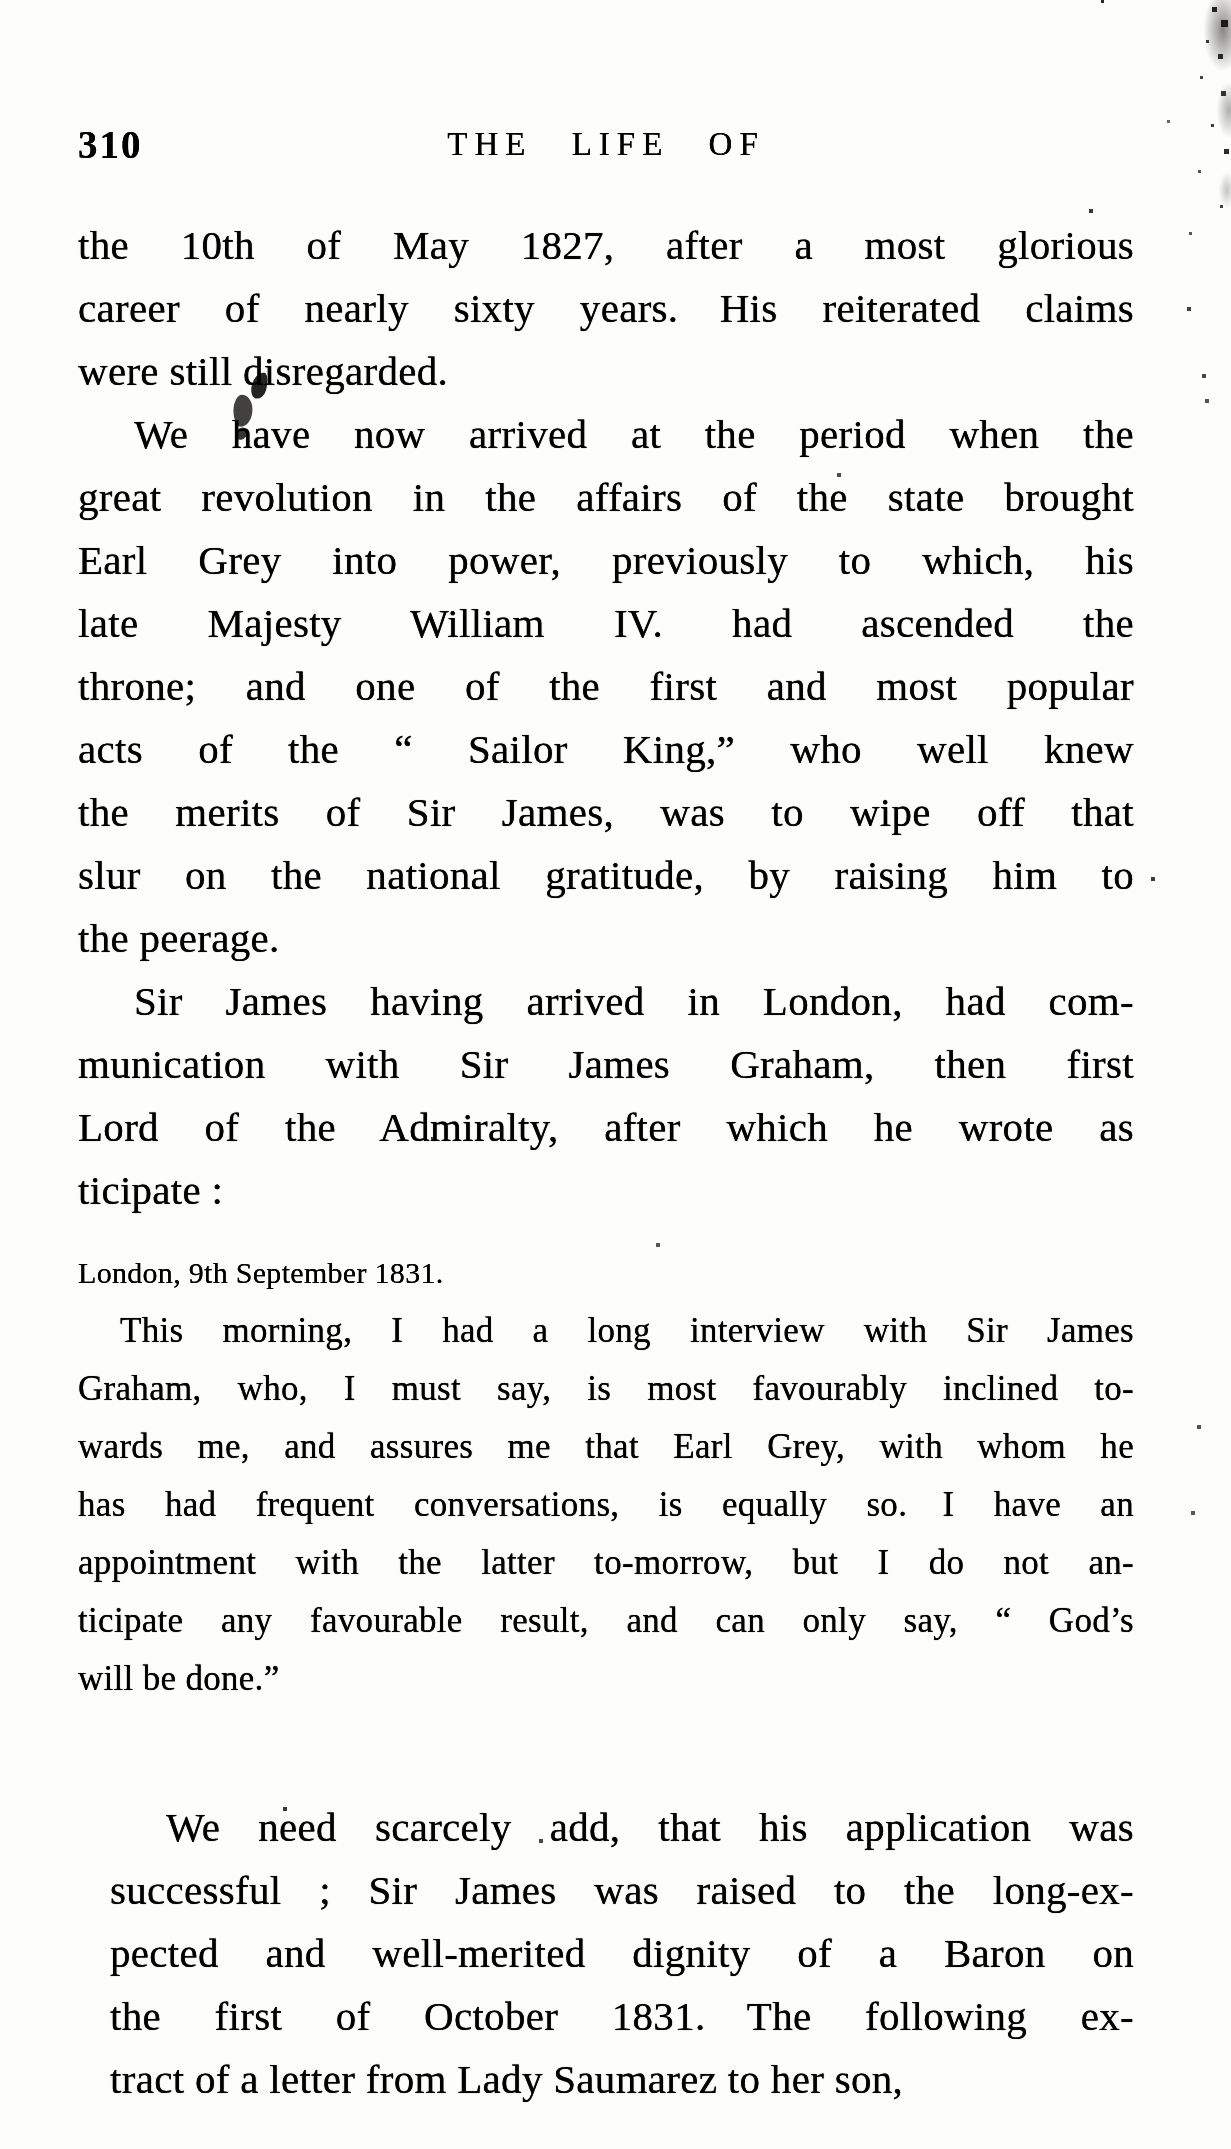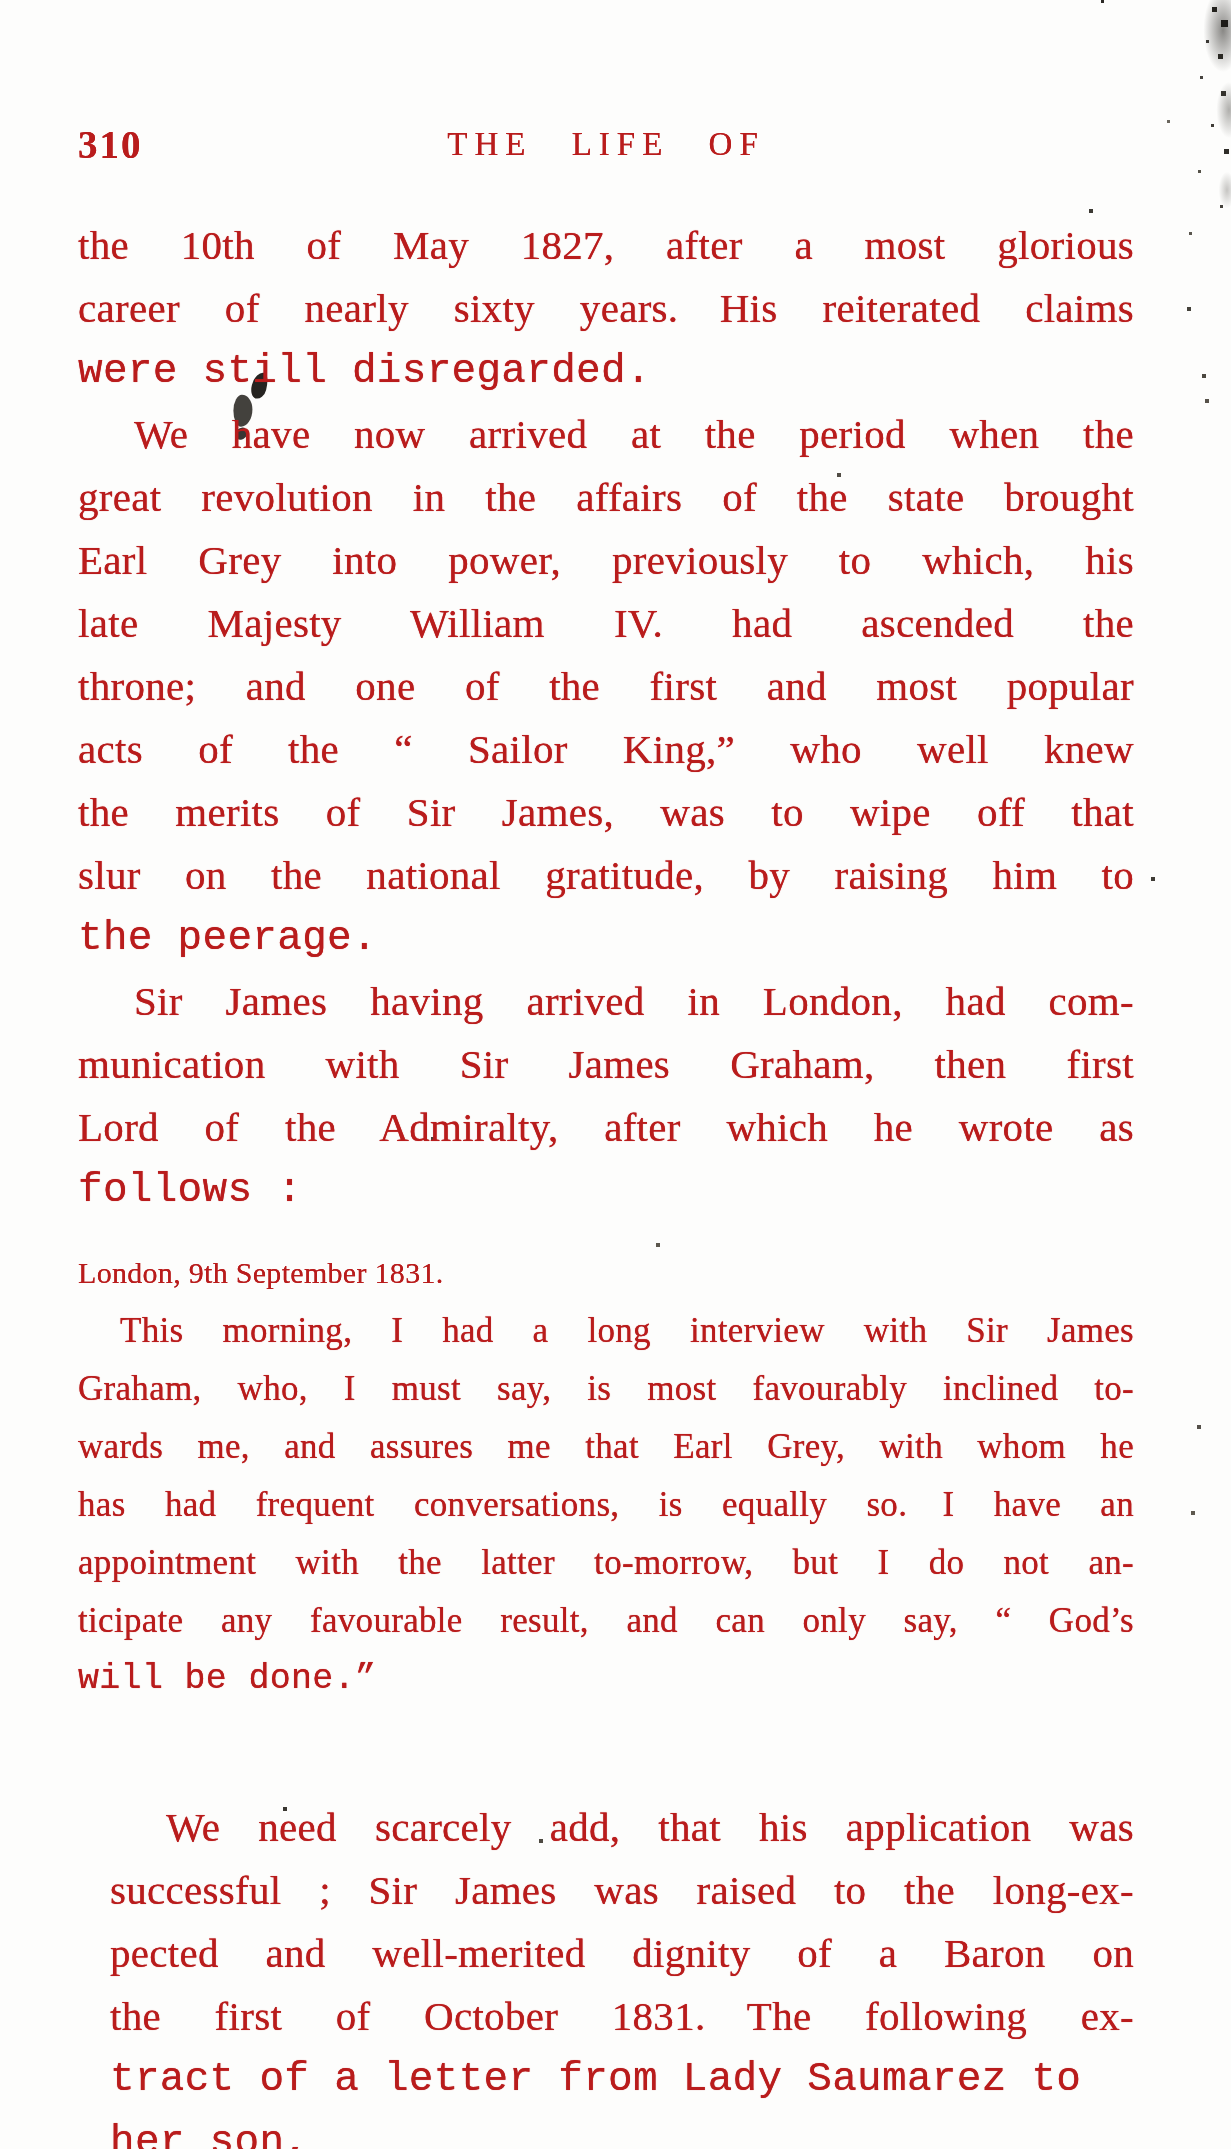--- a/index.html
+++ b/index.html
@@ -1,21 +1,21 @@
 <!DOCTYPE html>
 <html><head>
 <meta charset="utf-8">
 <style>
   html, body { margin: 0; padding: 0; background: #ffffff; }
   .page {
     position: relative;
     width: 1231px;
     height: 2149px;
     background: #fdfdfc;
-    color: #b91c1c;
+    color: #000000;
     font-family: "Liberation Serif", "DejaVu Serif", serif;
     overflow: hidden;
   }
   .content {
     position: absolute;
     top: 0; left: 78px;
     width: 1056px;
     padding-top: 122px;
   }
   
@@ -45,21 +45,21 @@
   .para { margin: 0; }
   .line {
     font-size: 41px;
     line-height: 63px;
     letter-spacing: 0.3px;
     text-align: justify;
     text-align-last: justify;
     text-shadow: 0 0 0.7px currentColor;
     white-space: normal;
   }
-  .line.nj { text-align: left; text-align-last: left; font-family: Liberation Mono, monospace; }
+  .line.nj { text-align: left; text-align-last: left; }
   .line.indent { text-indent: 56px; }
   .p1 { margin-top: 46px; }
   
   .dateline {
     margin-top: 22px;
     font-size: 30px;
     line-height: 58px;
     text-align: left;
     padding-right: 30px;
     letter-spacing: 0.3px;
@@ -182,21 +182,21 @@
       <div class="line">acts of the “ Sailor King,” who well knew</div>
       <div class="line">the merits of Sir James, was to wipe off that</div>
       <div class="line">slur on the national gratitude, by raising him to</div>
       <div class="line nj">the peerage.</div>
     </div>
 
     <div class="para">
       <div class="line indent">Sir James having arrived in London, had com-</div>
       <div class="line">munication with Sir James Graham, then first</div>
       <div class="line">Lord of the Admiralty, after which he wrote as</div>
-      <div class="line nj">follows :</div>
+      <div class="line nj">ticipate :</div>
     </div>
 
     <div class="dateline">London, 9th September 1831.</div>
 
     <div class="para letter">
       <div class="line indent">This morning, I had a long interview with Sir James</div>
       <div class="line">Graham, who, I must say, is most favourably inclined to-</div>
       <div class="line">wards me, and assures me that Earl Grey, with whom he</div>
       <div class="line">has had frequent conversations, is equally so. I have an</div>
       <div class="line">appointment with the latter to-morrow, but I do not an-</div>

